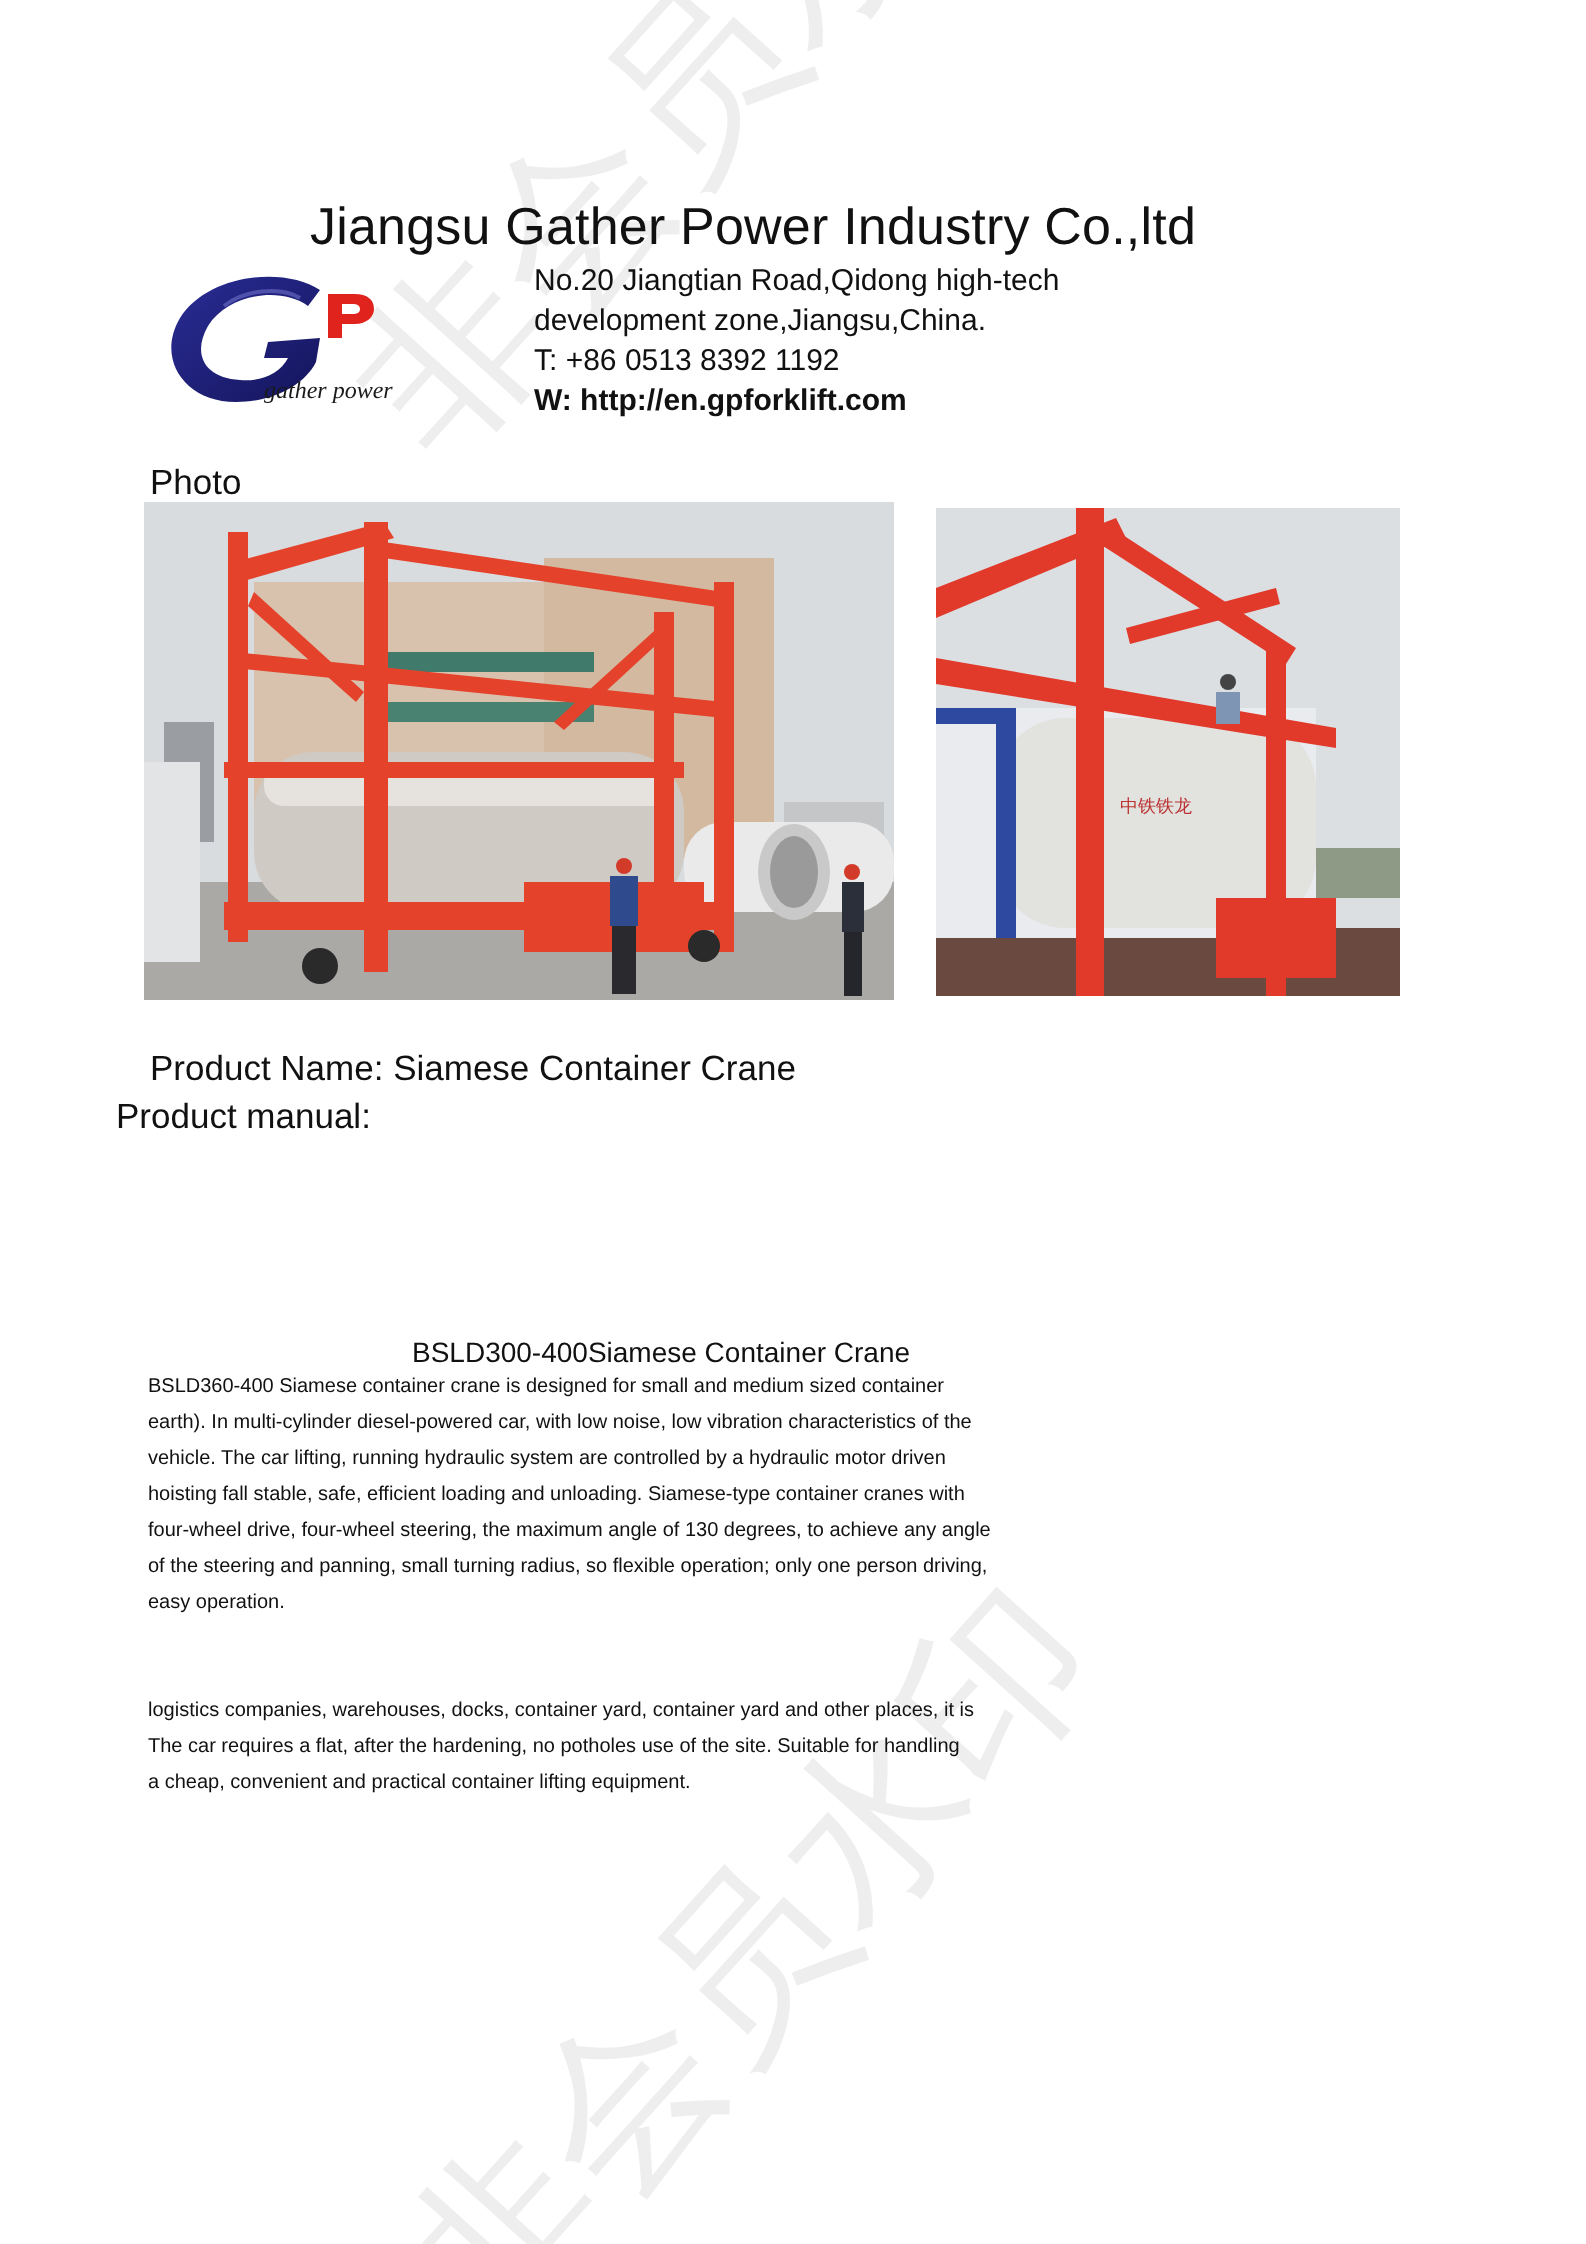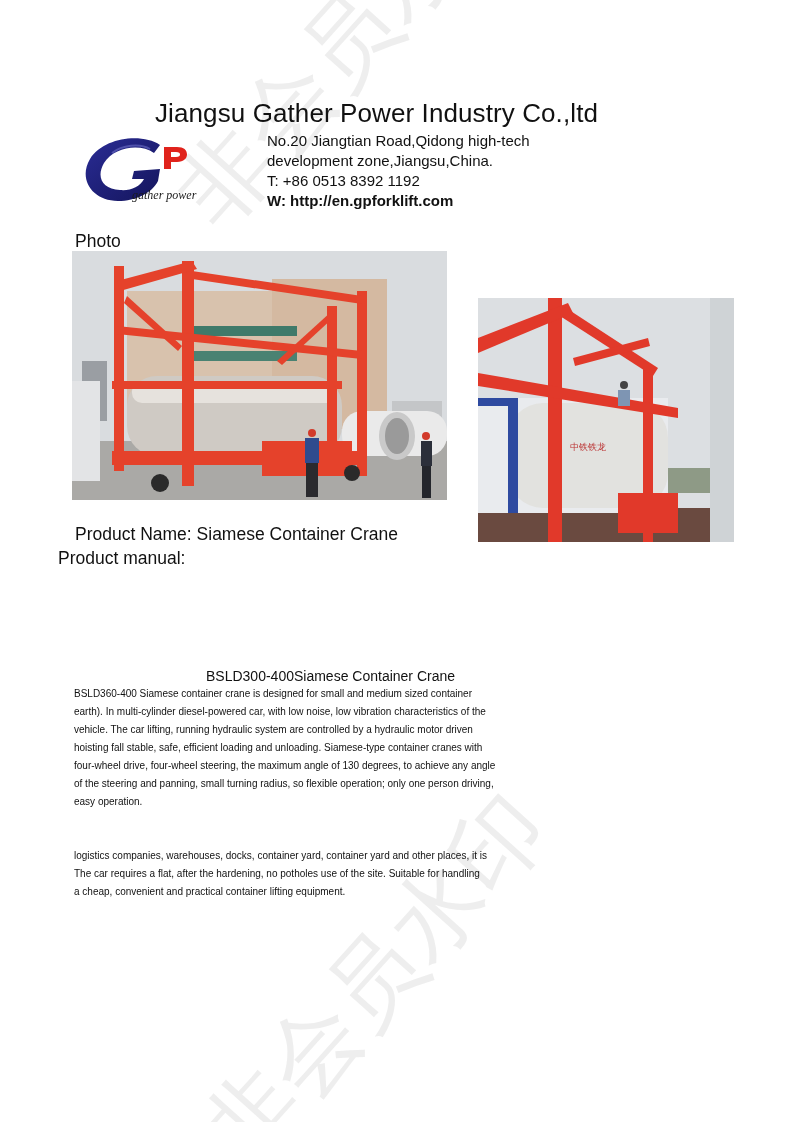--- a/index.html
+++ b/index.html
@@ -92,21 +92,21 @@
       <circle cx="240" cy="182" r="4" fill="#d23a2a"></circle>
       <rect x="233" y="187" width="14" height="25" fill="#2f4b8e"></rect>
       <rect x="234" y="212" width="12" height="34" fill="#2a2a2e"></rect>
       <circle cx="354" cy="185" r="4" fill="#d23a2a"></circle>
       <rect x="349" y="190" width="11" height="25" fill="#2b2f3a"></rect>
       <rect x="350" y="215" width="9" height="32" fill="#24262c"></rect>
     </g>
   </svg>
 </div>
 
-<div class="abs photo" style="left:478px; top:254px; width:256px; height:244px;margin-top:44px;">
+<div class="abs photo" style="left:468px; top:254px; width:232px; height:244px;">
   <svg width="232" height="244" viewBox="0 0 232 244">
     <rect width="232" height="244" fill="#dcdfe2"></rect>
 
     <rect x="180" y="170" width="52" height="25" fill="#8e9a86"></rect>
     <rect x="0" y="210" width="232" height="34" fill="#6a4a40"></rect>
 
     <rect x="0" y="100" width="190" height="115" fill="#e9ebee"></rect>
     <rect x="30" y="105" width="160" height="105" rx="35" fill="#e2e2df"></rect>
     <rect x="30" y="100" width="10" height="115" fill="#2e4aa0"></rect>
     <rect x="0" y="100" width="34" height="8" fill="#2e4aa0"></rect>

